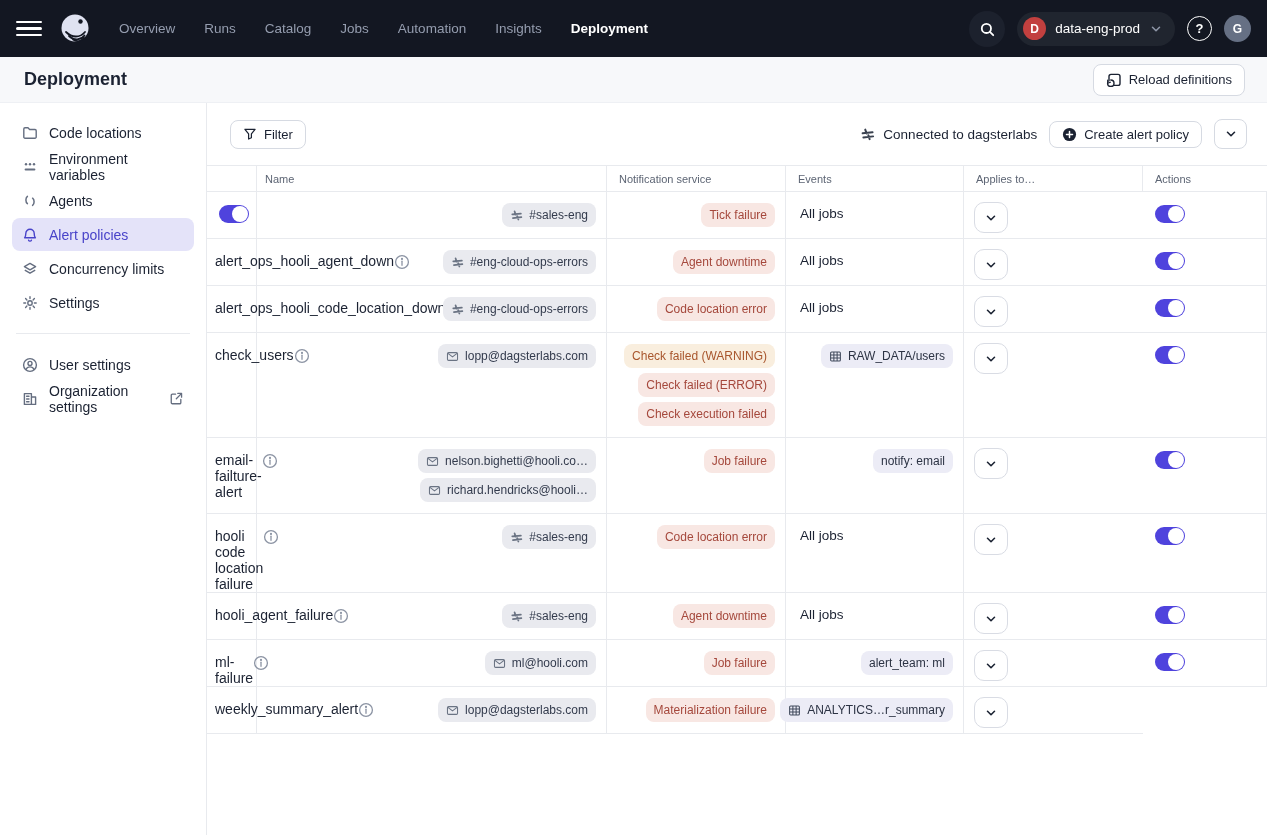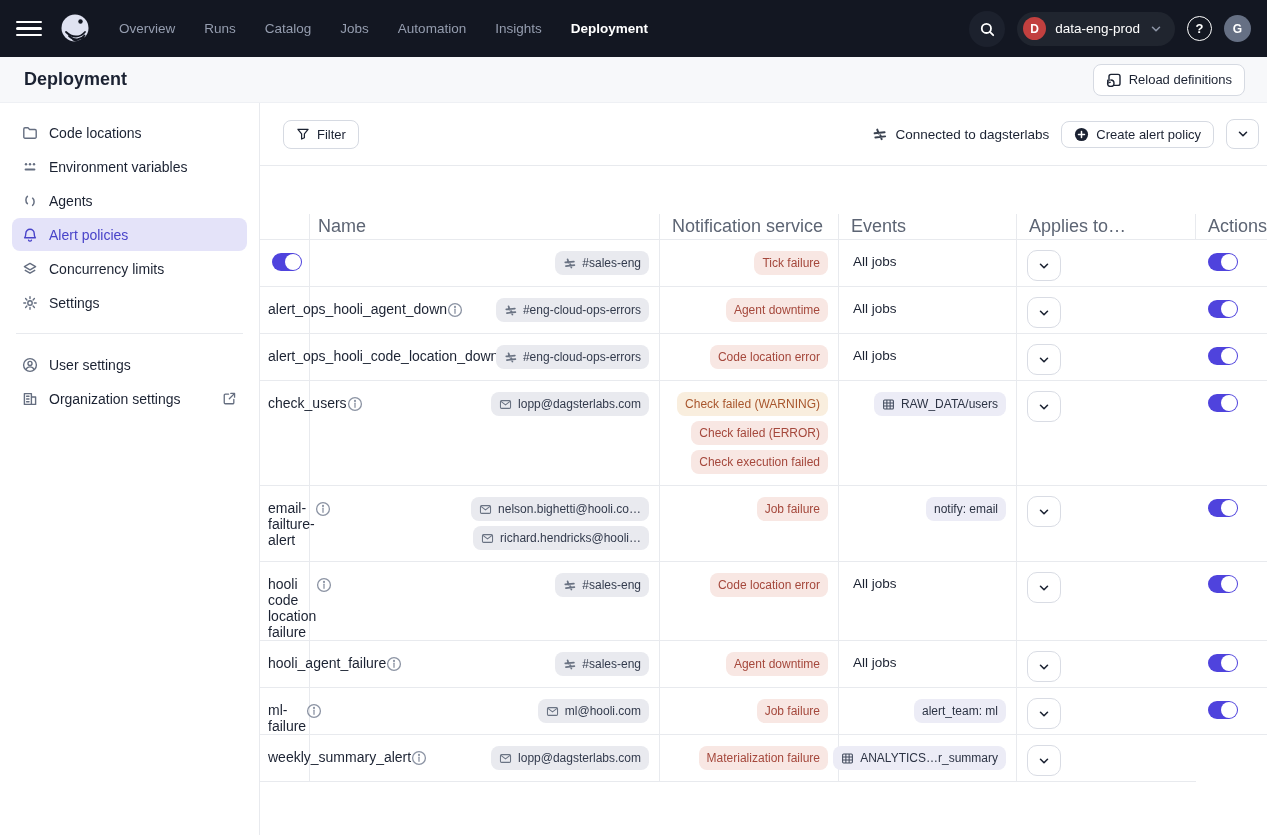--- a/index.html
+++ b/index.html
@@ -40,21 +40,21 @@
   .btn {
     display: inline-flex; align-items: center; gap: 7px;
     background: #fff; border: 1px solid #d6dae2; border-radius: 8px;
     font-family: inherit; font-size: 13px; color: var(--text, #1b2232);
     padding: 0 12px; cursor: pointer;
   }
   .btn-reload { height: 32px; }
 
   
   .layout { display: flex; height: 732px; }
-  .sidebar { width: 260px; border-right: 1px solid var(--border, #e8eaee); padding-top: 12px; flex-shrink: 0; }
+  .sidebar { width: 207px; border-right: 1px solid var(--border, #e8eaee); padding-top: 12px; flex-shrink: 0; }
   .side-item {
     height: 33px; margin: 1px 12px; padding: 0 10px; border-radius: 8px;
     display: flex; align-items: center; gap: 11px; font-size: 14px; cursor: pointer; color: var(--text, #1b2232);
   }
   .side-item .sicon { color: #656e80; display: flex; }
   .side-item.selected { background: var(--selected-bg, #e4e3f9); color: var(--selected-text, #4843c9); }
   .side-item.selected .sicon { color: var(--selected-text, #4843c9); }
   .side-divider { border-top: 1px solid var(--border, #e8eaee); margin: 14px 16px; }
   .ext-icon { margin-left: auto; color: #656e80; display: flex; }
 
@@ -68,21 +68,21 @@
   .btn-caret { height: 30px; width: 33px; padding: 0; justify-content: center; }
 
   
   .table {
     display: grid;
     grid-template-columns: 50px 350px 179px 178px 179px 1fr;
     border-top: 1px solid var(--border, #e8eaee);
   }
   .cell { border-right: 1px solid var(--border, #e8eaee); border-bottom: 1px solid var(--border, #e8eaee); }
   .cell.last { border-right: none; }
-  .hcell { height: 26px; font-size: 18px; color: #5d6574; display: flex; align-items: center; padding: 0 12px; margin-top: 48px; }
+  .hcell { height: 26px; font-size: 11px; color: #5d6574; display: flex; align-items: center; padding: 0 12px; }
   .hcell.name-h { padding-left: 8px; }
   .toggle-cell { padding: 13px 0 0 12px; }
   .toggle { width: 30px; height: 18px; border-radius: 9px; background: var(--accent, #4f43dd); position: relative; display: inline-block; cursor: pointer; }
   .toggle .knob { position: absolute; right: 1px; top: 1px; width: 16px; height: 16px; border-radius: 50%; background: #fff; }
   .name-cell { padding: 14px 14px 0 8px; display: flex; justify-content: space-between; align-items: flex-start; font-size: 14px; }
   .info-ic { color: #8b93a3; cursor: pointer; margin-top: 1px; }
   .chips-cell { padding: 11px 10px 11px 11px; display: flex; flex-direction: column; align-items: flex-end; gap: 5px; }
   .chip {
     height: 24px; border-radius: 8px; padding: 0 8px;
     display: inline-flex; align-items: center; gap: 6px;

